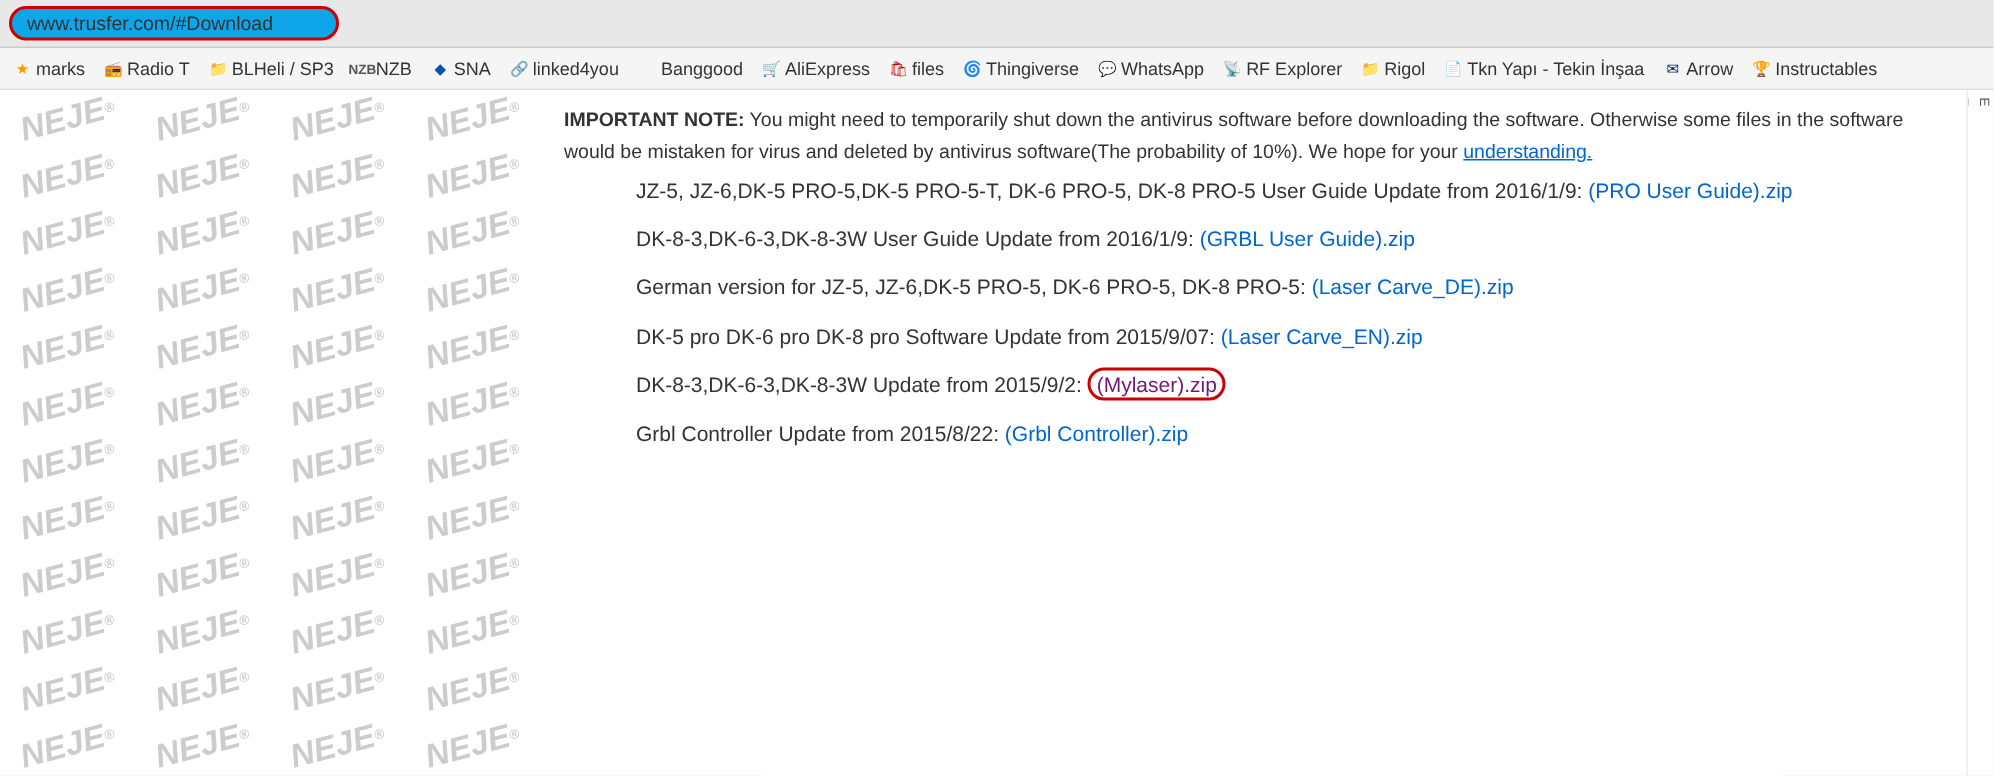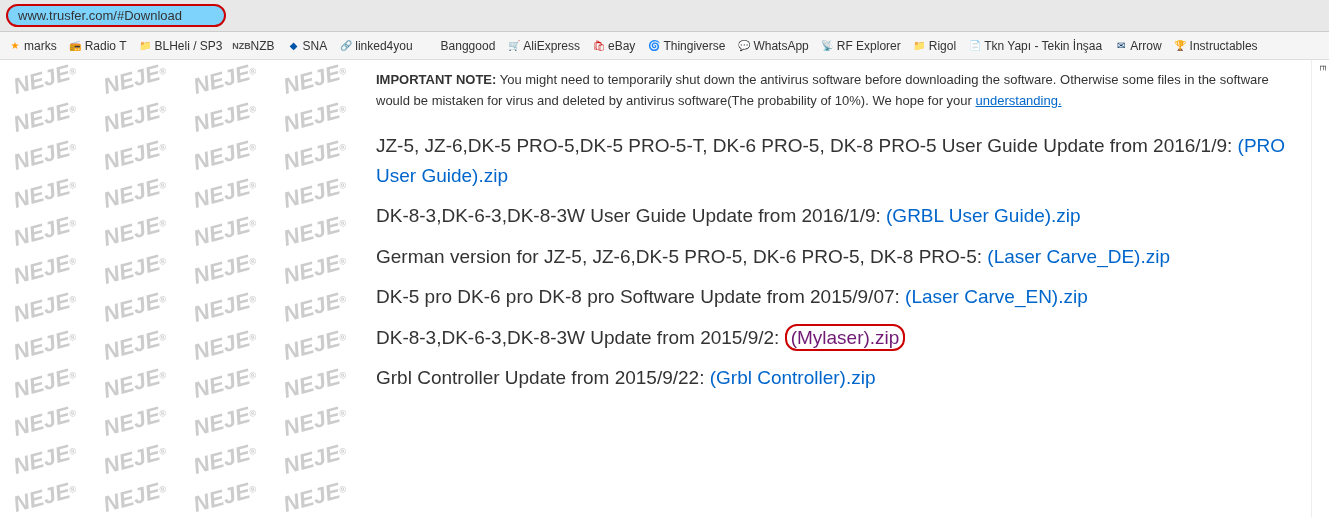--- a/index.html
+++ b/index.html
@@ -16,21 +16,21 @@
     .address-bar-row {
       background: #e8e8e8;
       padding: 4px 6px;
       display: flex;
       align-items: center;
       border-bottom: 1px solid #ccc;
       height: 32px;
     }
 
     .address-bar {
-      background: #7dd3fc;
+      background: #0ea5e9;
       border: 2px solid #cc0000;
       border-radius: 12px;
       padding: 2px 10px;
       font-size: 13px;
       color: #333;
       width: 220px;
       display: flex;
       align-items: center;
     }
 
@@ -116,28 +116,29 @@
       background: white;
       padding: 10px 16px;
       overflow-y: auto;
       overflow-x: hidden;
     }
 
     .note-text {
       font-size: 13px;
       color: #333;
       line-height: 1.6;
-      margin-bottom: 19px;
+      margin-bottom: 4px;
     }
 
     .download-item {
       margin-bottom: 10px;
-      font-size: 19px;
+      font-size: 14px;
       color: #333;
       line-height: 1.6;
+      margin-left: 48px;
     }
 
     .download-link {
       color: #0066cc;
       cursor: pointer;
       text-decoration: none;
     }
 
     .circled {
       display: inline;
@@ -206,21 +207,21 @@
   <div class="bookmark-item">
     <span class="bookmark-icon" style="color:#ff6600;font-weight:bold;font-size:9px;margin-top:44px;">3G</span>
     <span>Banggood</span>
   </div>
   <div class="bookmark-item">
     <span class="bookmark-icon" style="color:#ff4400;">🛒</span>
     <span>AliExpress</span>
   </div>
   <div class="bookmark-item">
     <span class="bookmark-icon" style="color:#cc0000;">🛍</span>
-    <span>eBay</span>
+    <span>files</span>
   </div>
   <div class="bookmark-item">
     <span class="bookmark-icon" style="color:#0099cc;">🌀</span>
     <span>Thingiverse</span>
   </div>
   <div class="bookmark-item">
     <span class="bookmark-icon" style="color:#25d366;">💬</span>
     <span>WhatsApp</span>
   </div>
   <div class="bookmark-item">
@@ -322,21 +323,21 @@
 
     <div class="download-item">
       <span>DK-5 pro DK-6 pro DK-8 pro Software Update from 2015/9/07: </span><a class="download-link">(Laser Carve_EN).zip</a>
     </div>
 
     <div class="download-item">
       <span>DK-8-3,DK-6-3,DK-8-3W Update from 2015/9/2: </span><span class="circled">(Mylaser).zip</span>
     </div>
 
     <div class="download-item">
-      <span>Grbl Controller Update from 2015/9/22: </span><a class="download-link">(Grbl Controller).zip</a>
+      <span>Grbl Controller Update from 2015/8/22: </span><a class="download-link">(Grbl Controller).zip</a>
     </div>
 
 
   </div>
 
   <div class="right-edge">
     <span class="right-edge-item">E</span>
     <span class="right-edge-item">E</span>
 
   </div>

